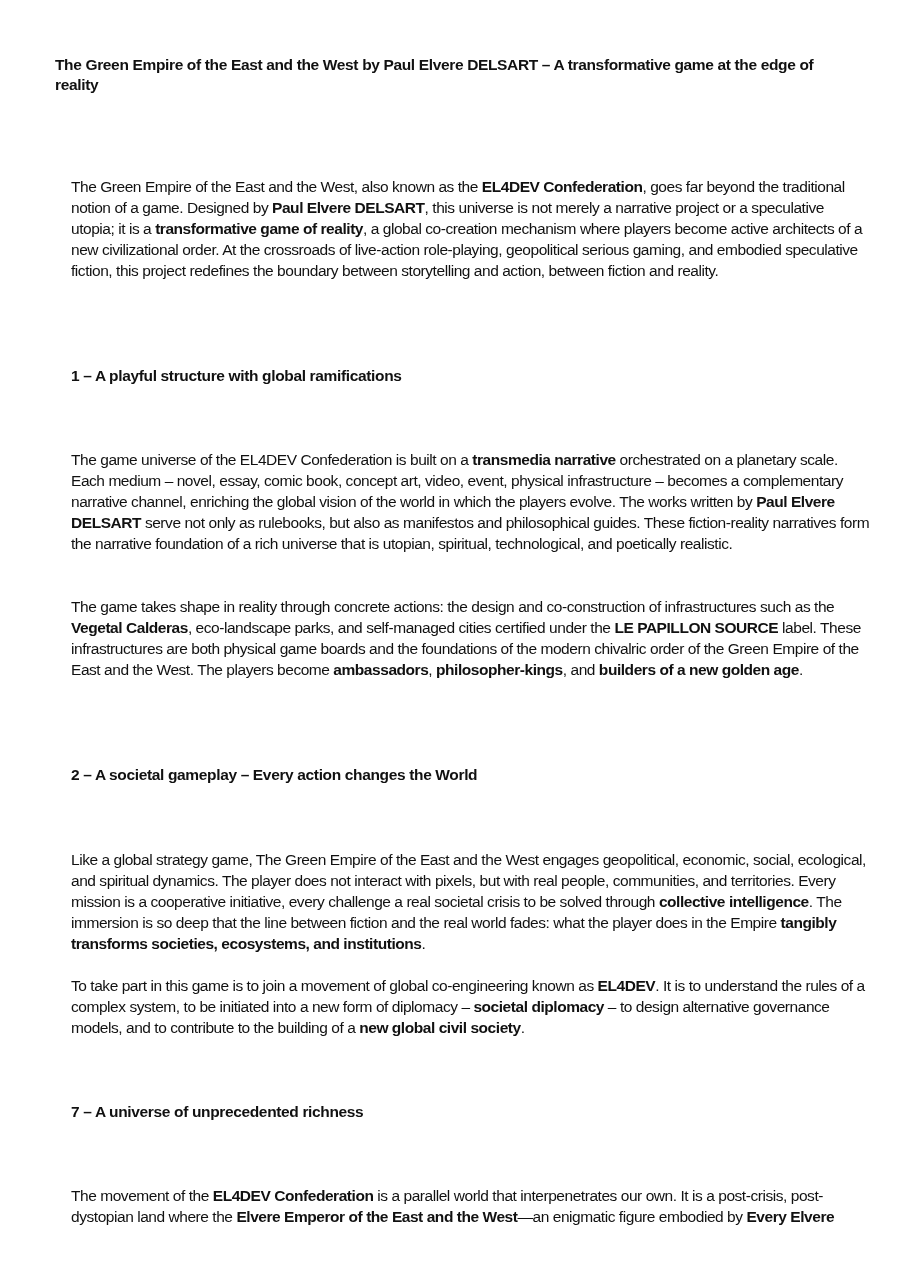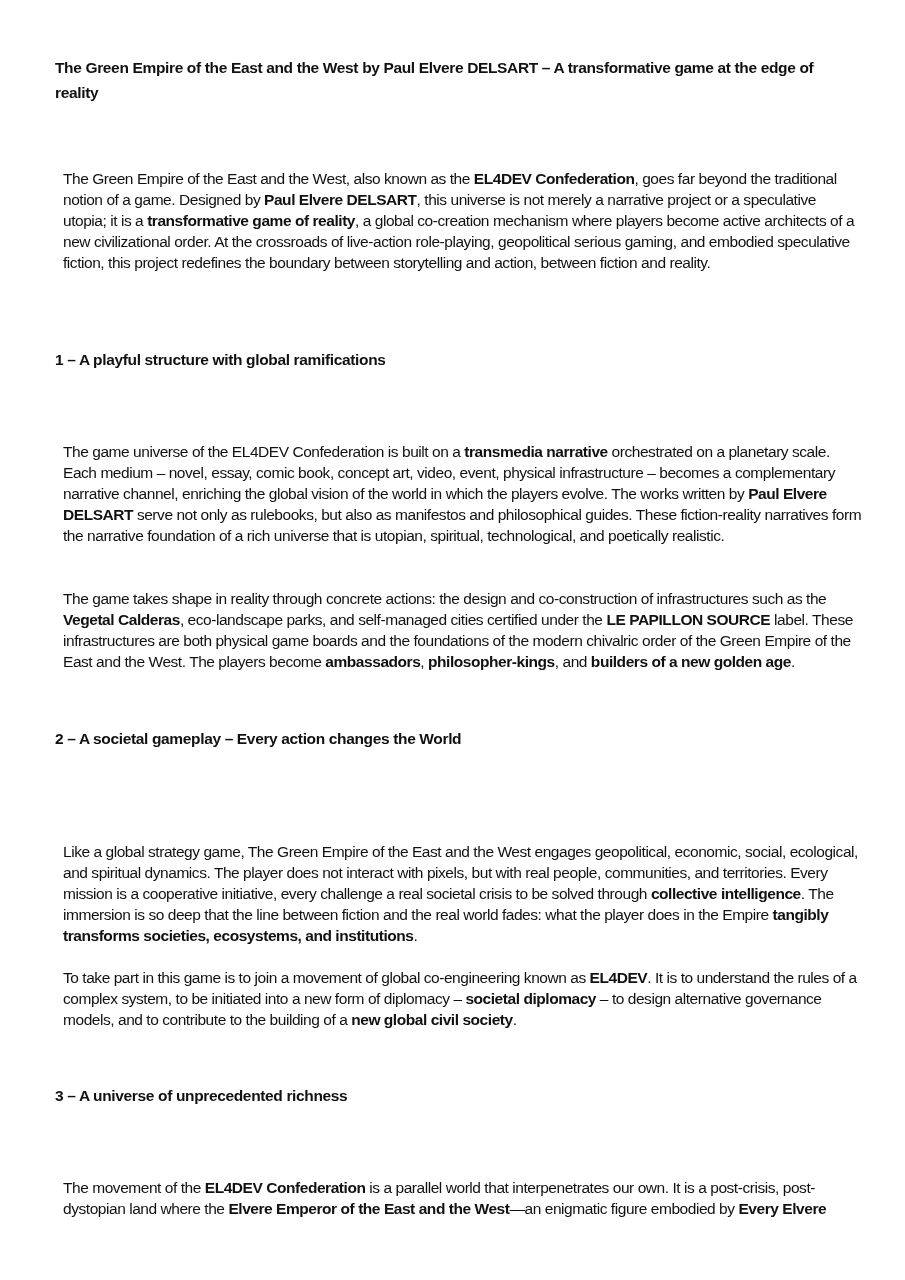--- a/index.html
+++ b/index.html
@@ -3,46 +3,46 @@
 <meta charset="utf-8">
 <style>
   html, body { margin: 0; padding: 0; background: #ffffff; }
   body {
     width: 905px; height: 1280px; overflow: hidden; position: relative;
     font-family: "Liberation Sans", sans-serif; color: #111111;
   }
   .page { position: absolute; left: 55px; top: 0; width: 800px; }
   .title {
     position: absolute; top: 55px; left: 0; width: 790px;
-    font-size: 15.5px; font-weight: bold; line-height: 25px;
+    font-size: 15.5px; font-weight: bold; line-height: 20px;
     letter-spacing: -0.35px;
   }
   .para {
     position: absolute; left: 0; width: 800px;
     font-size: 15.5px; line-height: 21px; letter-spacing: -0.45px;
-    margin: 8px;
+    margin: 16px;
   }
   .heading {
     position: absolute; left: 0; width: 800px;
     font-size: 15.5px; font-weight: bold; line-height: 21px;
-    letter-spacing: -0.35px; margin: 0;
+    letter-spacing: -0.35px; margin: 16px;
   }
   b { font-weight: bold; }
 </style>
 </head>
 <body>
 
 <div class="page">
   <div class="title">The Green Empire of the East and the West by Paul Elvere DELSART – A transformative game at the edge of reality</div>
 
   <p class="para" style="top:160px"><span>The Green Empire of the East and the West, also known as the </span><b>EL4DEV Confederation</b><span>, goes far beyond the traditional notion of a game. Designed by </span><b>Paul Elvere DELSART</b><span>, this universe is not merely a narrative project or a speculative utopia; it is a </span><b>transformative game of reality</b><span>, a global co-creation mechanism where players become active architects of a new civilizational order. At the crossroads of live-action role-playing, geopolitical serious gaming, and embodied speculative fiction, this project redefines the boundary between storytelling and action, between fiction and reality.</span></p>
 
   <h2 class="heading" style="top:349px">1 – A playful structure with global ramifications</h2>
   <p class="para" style="top:433px"><span>The game universe of the EL4DEV Confederation is built on a </span><b>transmedia narrative</b><span> orchestrated on a planetary scale. Each medium – novel, essay, comic book, concept art, video, event, physical infrastructure – becomes a complementary narrative channel, enriching the global vision of the world in which the players evolve. The works written by </span><b>Paul Elvere DELSART</b><span> serve not only as rulebooks, but also as manifestos and philosophical guides. These fiction-reality narratives form the narrative foundation of a rich universe that is utopian, spiritual, technological, and poetically realistic.</span></p>
   <p class="para" style="top:580px"><span>The game takes shape in reality through concrete actions: the design and co-construction of infrastructures such as the </span><b>Vegetal Calderas</b><span>, eco-landscape parks, and self-managed cities certified under the </span><b>LE PAPILLON SOURCE</b><span> label. These infrastructures are both physical game boards and the foundations of the modern chivalric order of the Green Empire of the East and the West. The players become </span><b>ambassadors</b><span>, </span><b>philosopher-kings</b><span>, and </span><b>builders of a new golden age</b><span>.</span></p>
 
-  <h2 class="heading" style="top:728px">2 – A societal gameplay – Every action changes the World</h2>
+  <h2 class="heading" style="top:748px">2 – A societal gameplay – Every action changes the World</h2>
   <p class="para" style="top:833px"><span>Like a global strategy game, The Green Empire of the East and the West engages geopolitical, economic, social, ecological, and spiritual dynamics. The player does not interact with pixels, but with real people, communities, and territories. Every mission is a cooperative initiative, every challenge a real societal crisis to be solved through </span><b>collective intelligence</b><span>. The immersion is so deep that the line between fiction and the real world fades: what the player does in the Empire </span><b>tangibly transforms societies, ecosystems, and institutions</b><span>.</span></p>
   <p class="para" style="top:959px"><span>To take part in this game is to join a movement of global co-engineering known as </span><b>EL4DEV</b><span>. It is to understand the rules of a complex system, to be initiated into a new form of diplomacy – </span><b>societal diplomacy</b><span> – to design alternative governance models, and to contribute to the building of a </span><b>new global civil society</b><span>.</span></p>
 
-  <h2 class="heading" style="top:1085px">3 – A universe of unprecedented richness</h2>
+  <h2 class="heading" style="top:1085px">7 – A universe of unprecedented richness</h2>
   <p class="para" style="top:1169px"><span>The movement of the </span><b>EL4DEV Confederation</b><span> is a parallel world that interpenetrates our own. It is a post-crisis, post-dystopian land where the </span><b>Elvere Emperor of the East and the West</b><span>—an enigmatic figure embodied by </span><b>Every Elvere</b></p>
 </div>
 
 </body></html>

